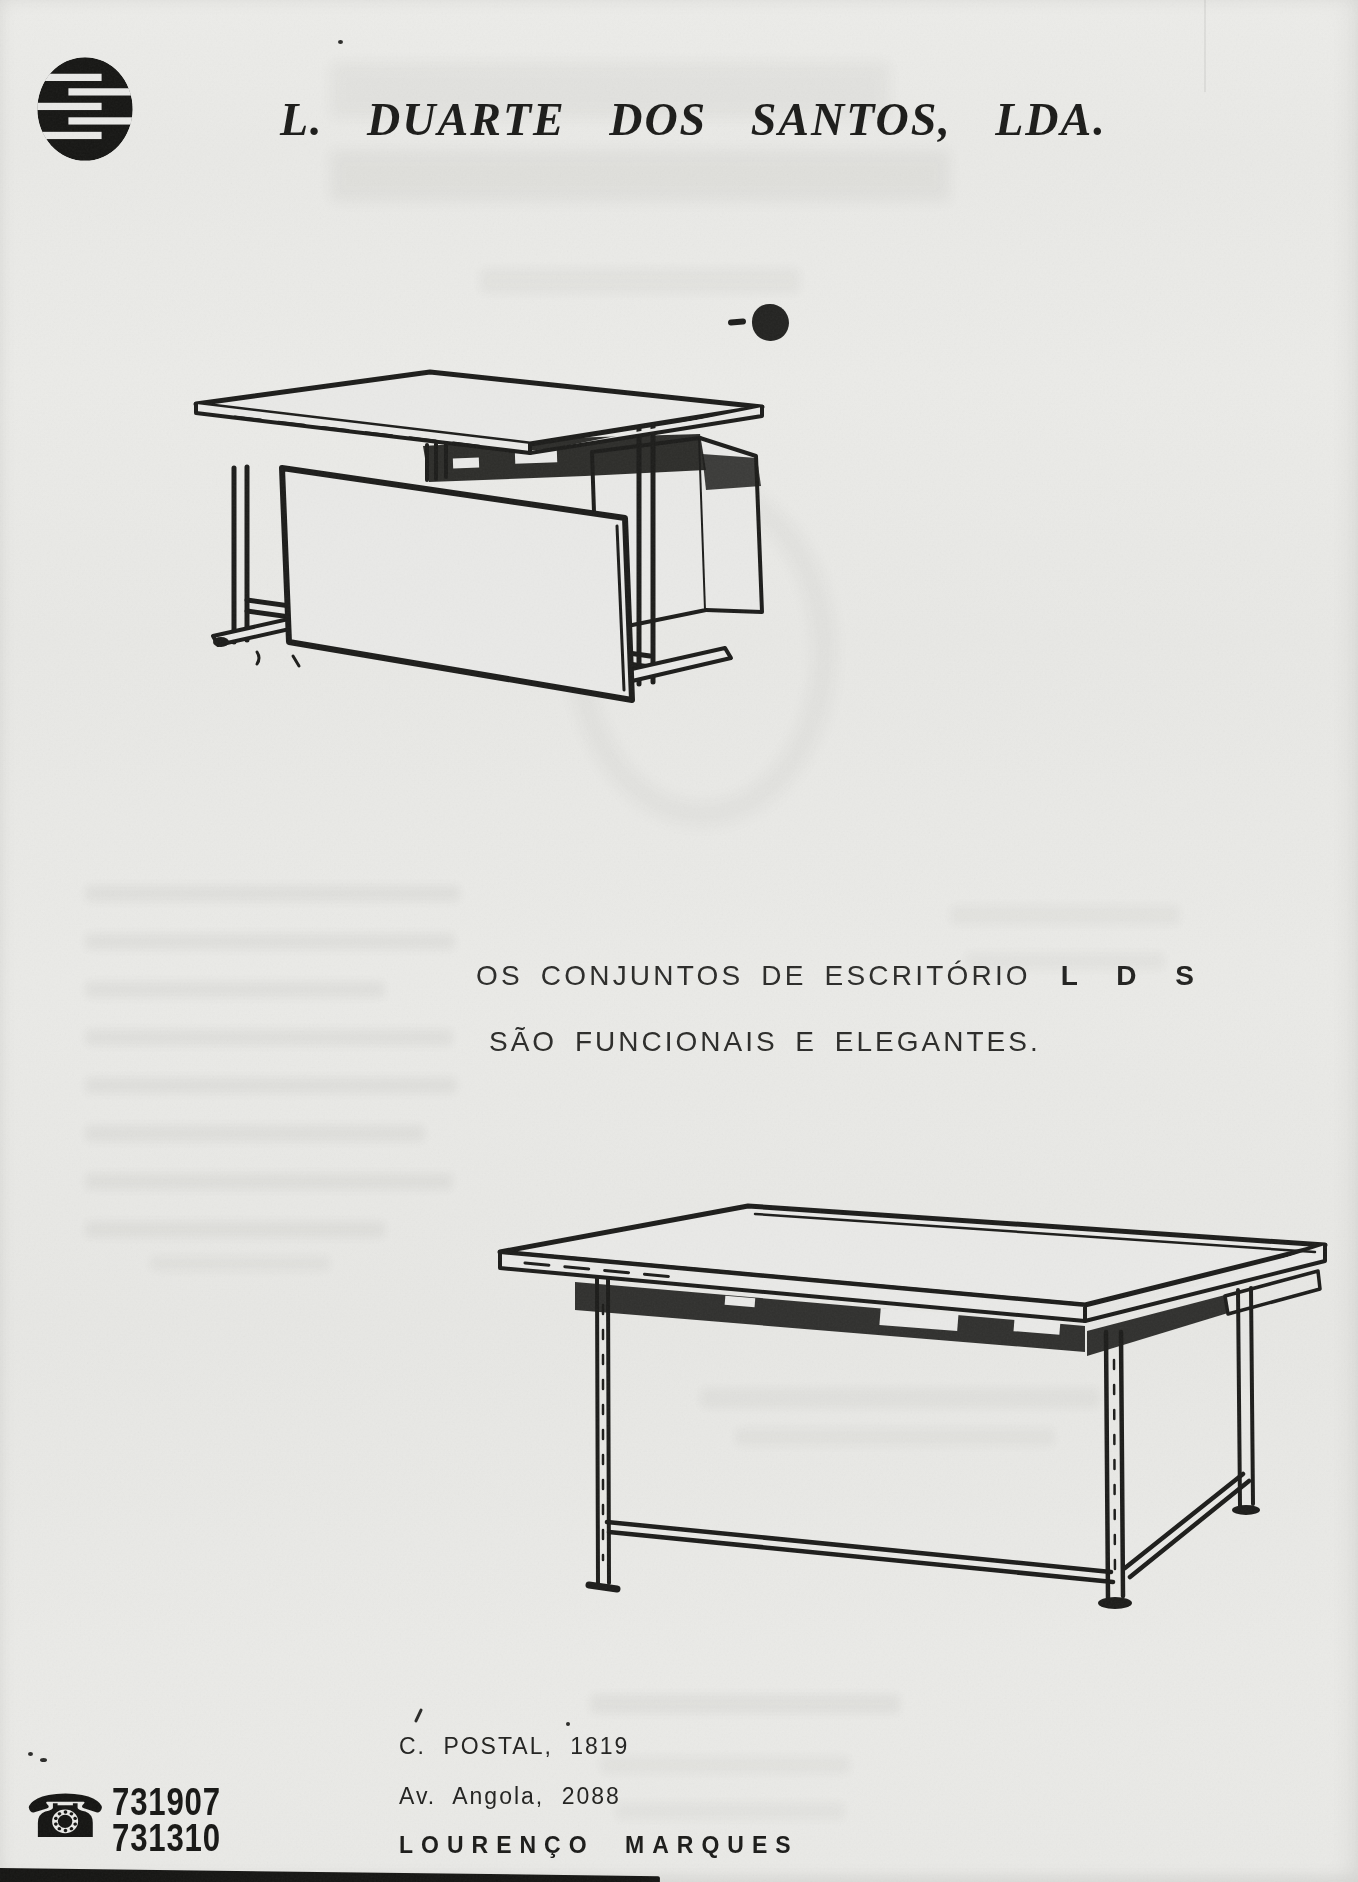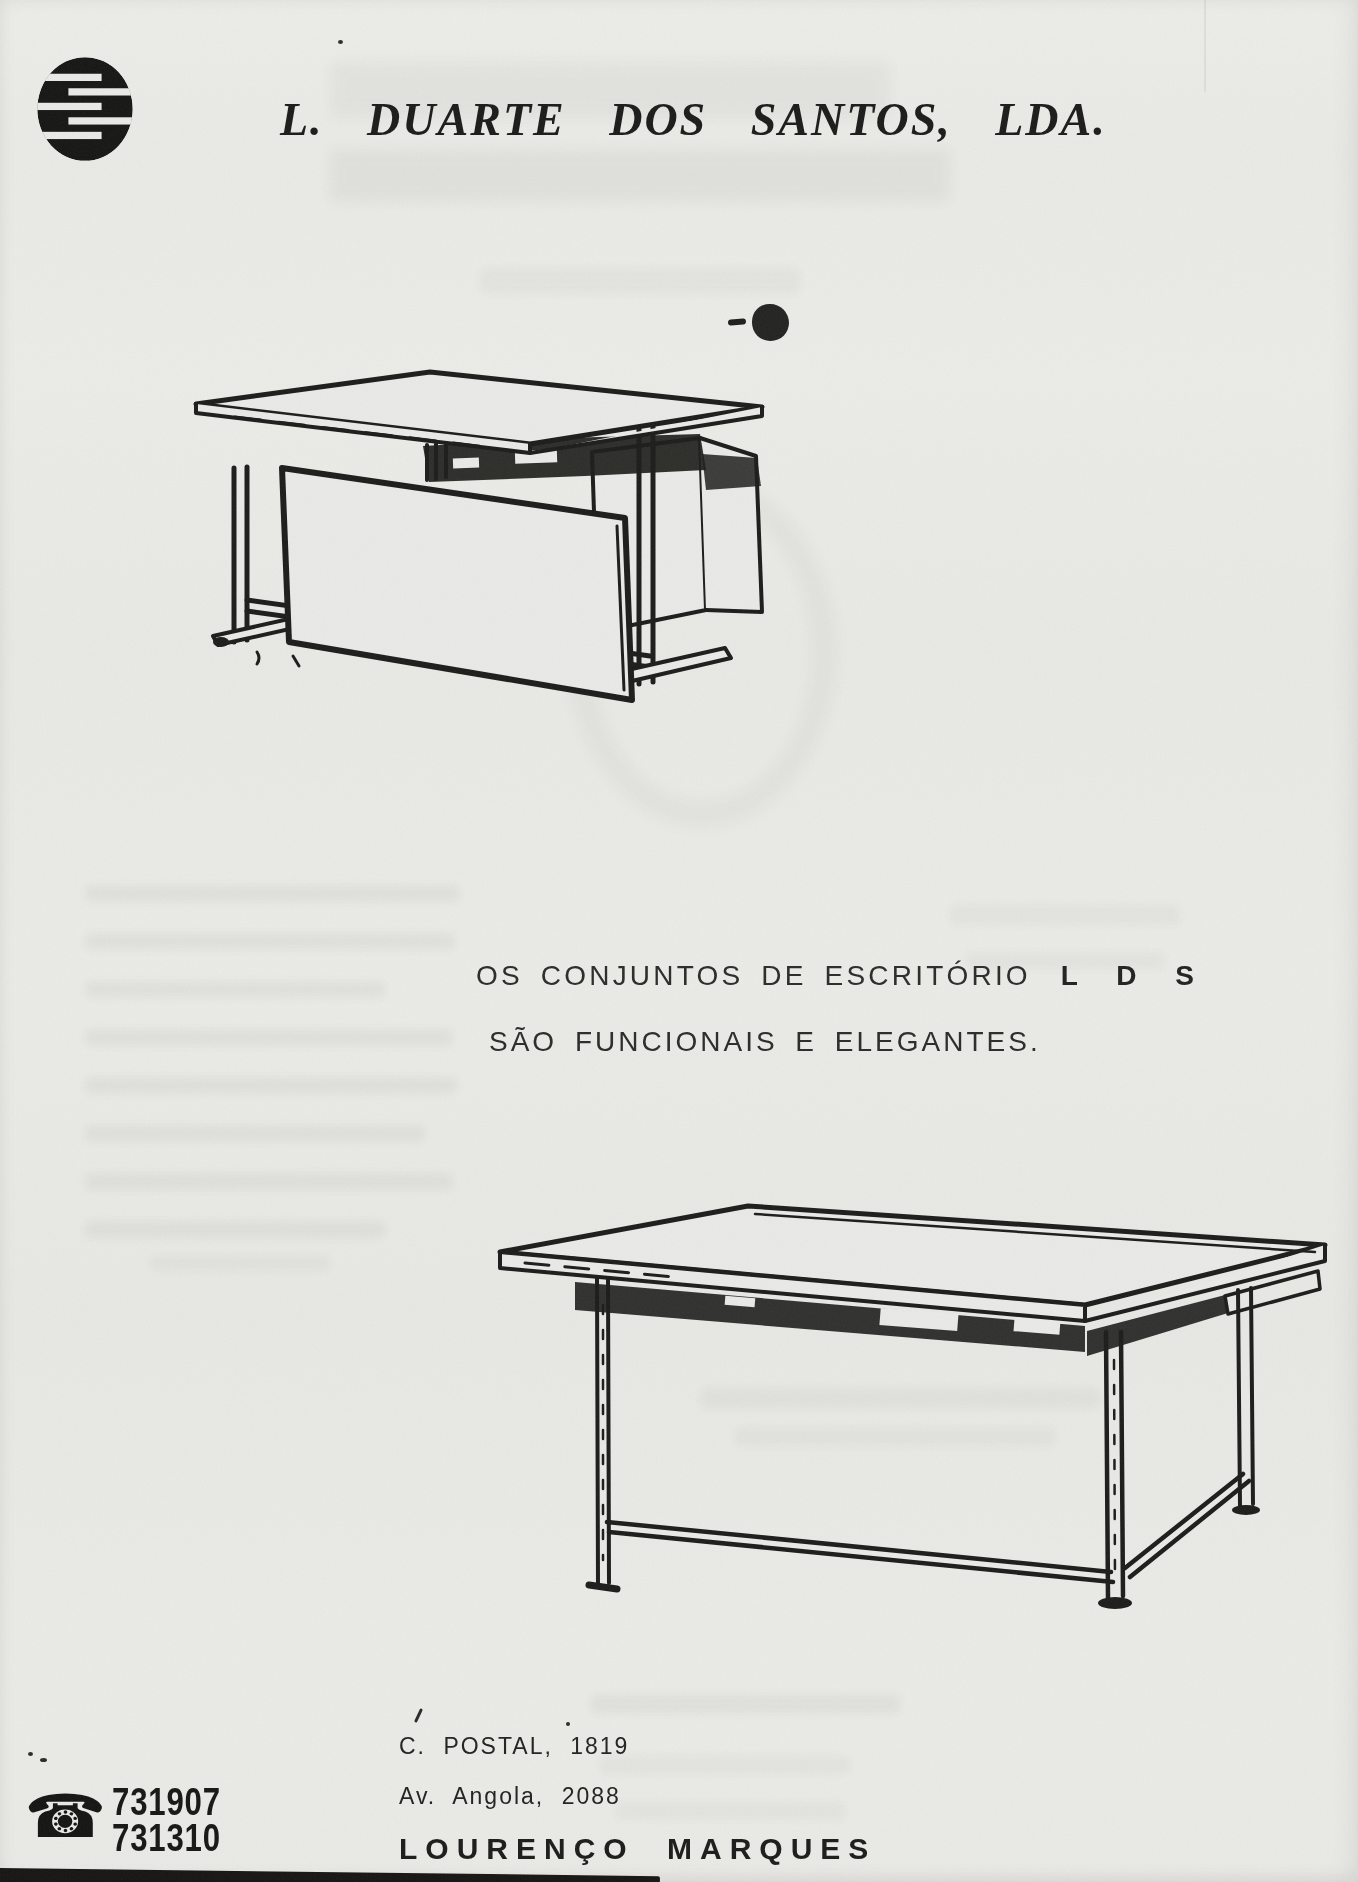--- a/index.html
+++ b/index.html
@@ -24,21 +24,21 @@
   .slogan1{left:476px;top:960px;font-size:28px;letter-spacing:3.2px;word-spacing:7px;color:#2b2b29;white-space:nowrap;}
   .slogan1 .brand{font-weight:700;letter-spacing:12px;margin-left:30px;color:#222220;}
   .slogan2{left:489px;top:1026px;font-size:28px;letter-spacing:3px;word-spacing:7px;color:#2b2b29;white-space:nowrap;}
   
   .phone-icon{left:28px;top:1786px;font-size:60px;line-height:60px;color:#141412;font-family:"DejaVu Sans",sans-serif;transform:scaleX(1.1);}
   .phone-num{left:112px;width:130px;font-weight:700;font-size:38px;line-height:34px;color:#161614;
     transform:scaleX(.82);transform-origin:left center;letter-spacing:1px;white-space:nowrap;}
   .phone-1{top:1785px;} .phone-2{top:1821px;}
   .addr{left:399px;font-size:23px;letter-spacing:2px;word-spacing:9px;color:#222220;white-space:nowrap;}
   .addr-postal{top:1733px;} .addr-street{top:1783px;}
-  .addr-city{top:1832px;font-weight:700;font-size:30px;letter-spacing:8px;word-spacing:16px;color:#1b1b19;}
+  .addr-city{top:1832px;font-weight:700;font-size:23px;letter-spacing:8px;word-spacing:16px;color:#1b1b19;}
   
   .ghost{position:absolute;background:#35352f;opacity:.05;filter:blur(4px);border-radius:5px;}
   .ghost-ring{position:absolute;border:24px solid rgba(20,20,15,.035);border-radius:50%;filter:blur(7px);}
   .speck{position:absolute;background:#2a2a28;border-radius:50%;}
   .tick{position:absolute;background:#2a2a28;border-radius:2px;}
   .crease{position:absolute;background:rgba(0,0,0,.06);}
   .scan-bar{position:absolute;left:-8px;top:1868px;width:668px;height:24px;background:#151513;
     transform:rotate(.7deg);transform-origin:left top;border-radius:2px;}
   .grain{position:absolute;left:0;top:0;z-index:40;pointer-events:none;}
   svg.fig{position:absolute;pointer-events:none;}

